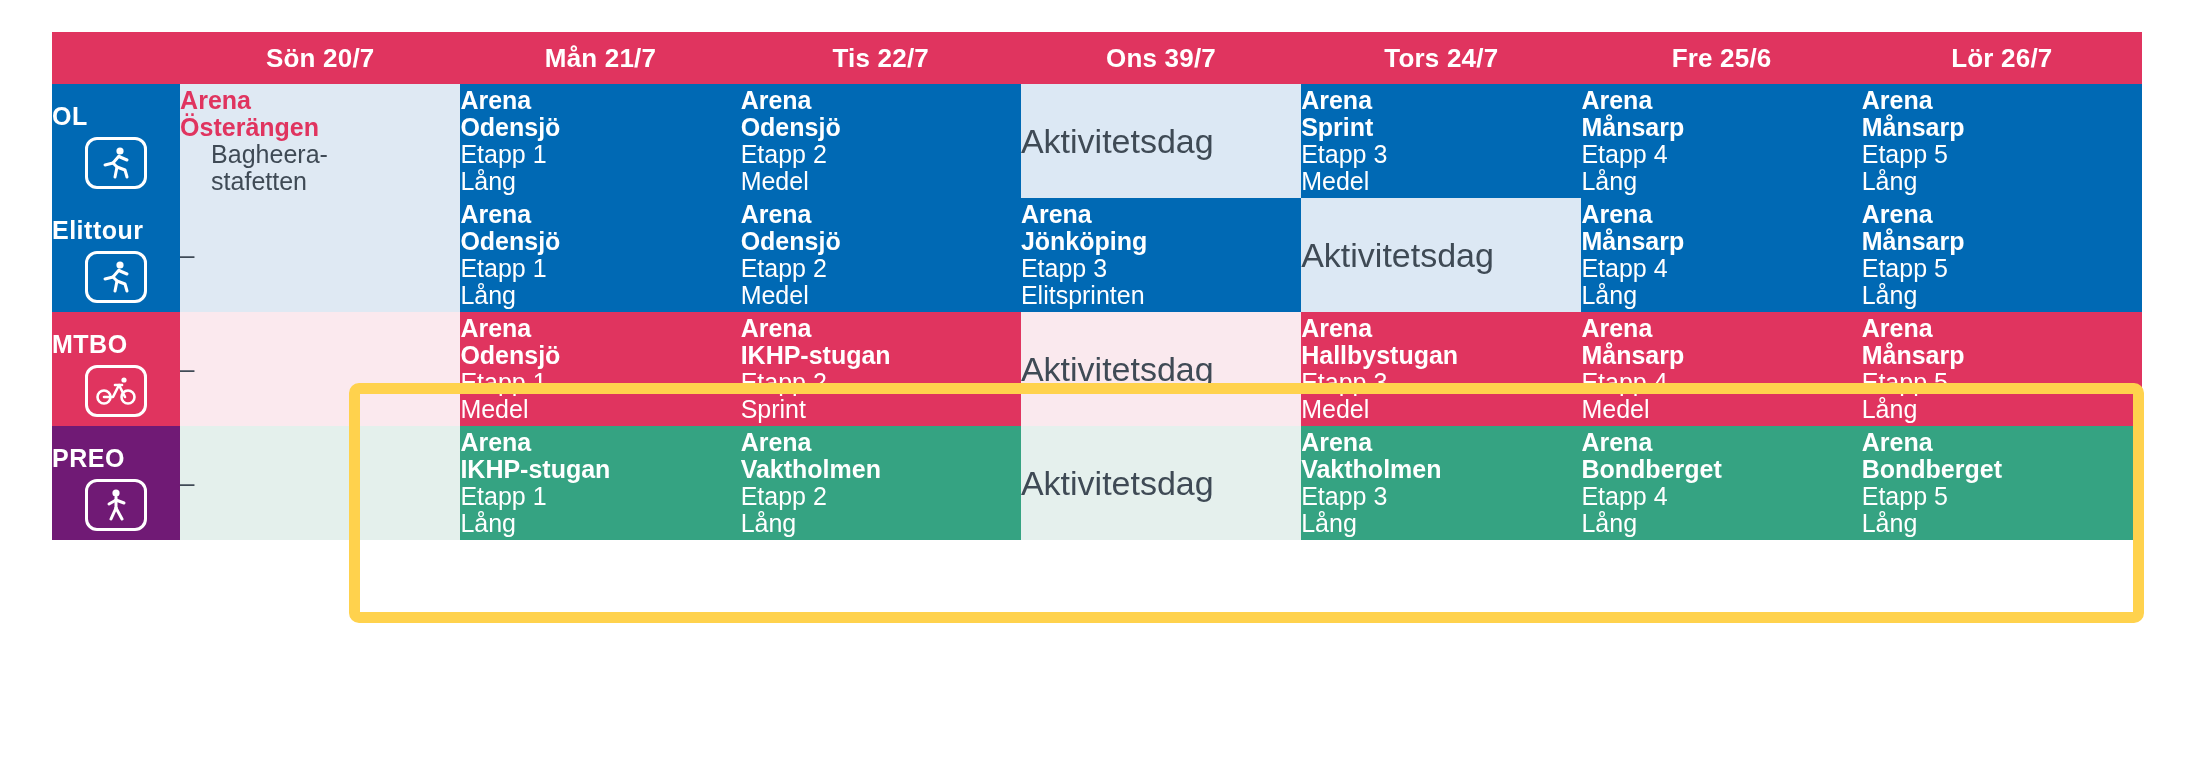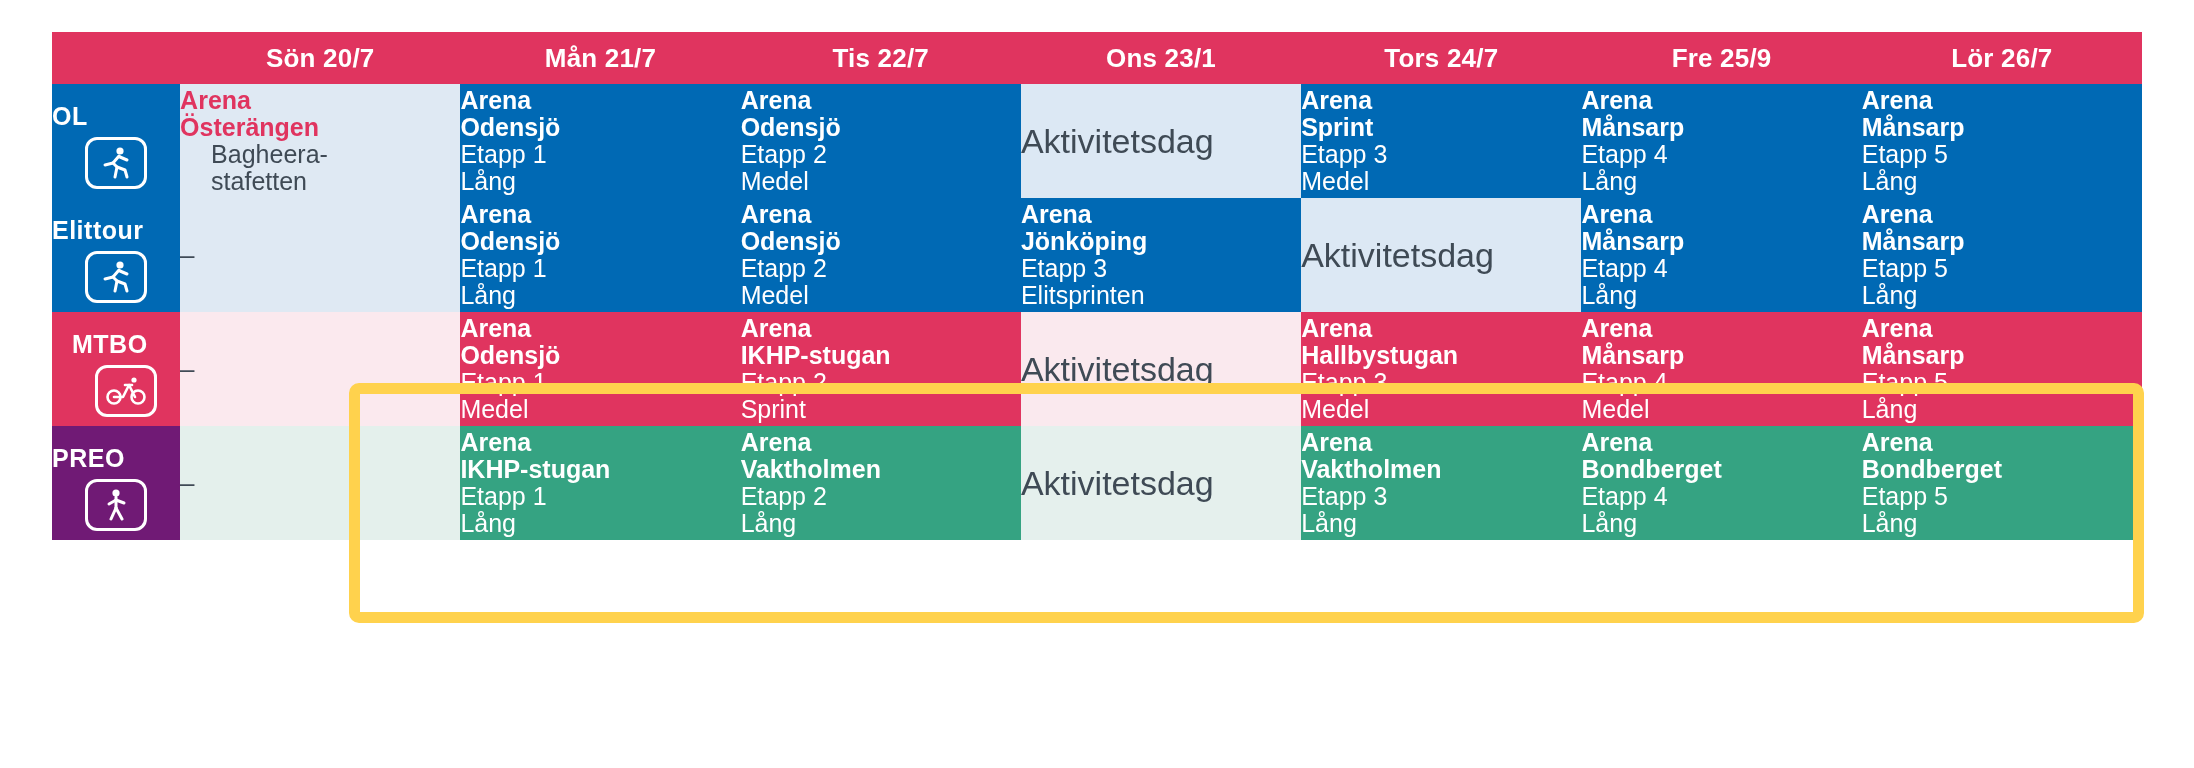--- a/index.html
+++ b/index.html
@@ -68,21 +68,21 @@
     border: 3px solid #ffffff;
     border-radius: 12px;
     display: flex;
     align-items: center;
     justify-content: center;
     box-sizing: border-box;
   }
   .icon-box svg { display: block; }
 
   .lbl.blue  { background: #0069b4; margin-left: 47px; }
-  .lbl.pink  { background: #e0345f; padding-left: 20px; }
+  .lbl.pink  { background: #e0345f; }
   .lbl.green { background: #701a75; margin-left: 19px; }
 
   
   .cell {
     height: 114px;
     font-size: 25px;
     line-height: 1.08;
     padding: 6px 4px;
   }
   .cell.blue   { background: #0069b4; color: #ffffff; }
@@ -135,23 +135,23 @@
         <col class="c-day">
         <col class="c-day">
         <col class="c-day">
     </colgroup>
     <thead>
       <tr>
         <th class="hdr-corner"></th>
         <th class="hdr-cell">Sön 20/7</th>
         <th class="hdr-cell">Mån 21/7</th>
         <th class="hdr-cell">Tis 22/7</th>
-        <th class="hdr-cell">Ons 23/1</th>
+        <th class="hdr-cell">Ons 39/7</th>
         <th class="hdr-cell">Tors 24/7</th>
-        <th class="hdr-cell">Fre 25/9</th>
+        <th class="hdr-cell">Fre 25/6</th>
         <th class="hdr-cell">Lör 26/7</th>
       </tr>
     </thead>
     <tbody id="tbody">
         <tr>
           <td class="lbl blue">
             <span class="lbl-txt">OL</span>
             <span class="icon-box">
               <svg width="32" height="34" viewBox="0 0 32 34" aria-hidden="true">
                 <circle cx="20" cy="5" r="3.6" fill="#ffffff"></circle>

